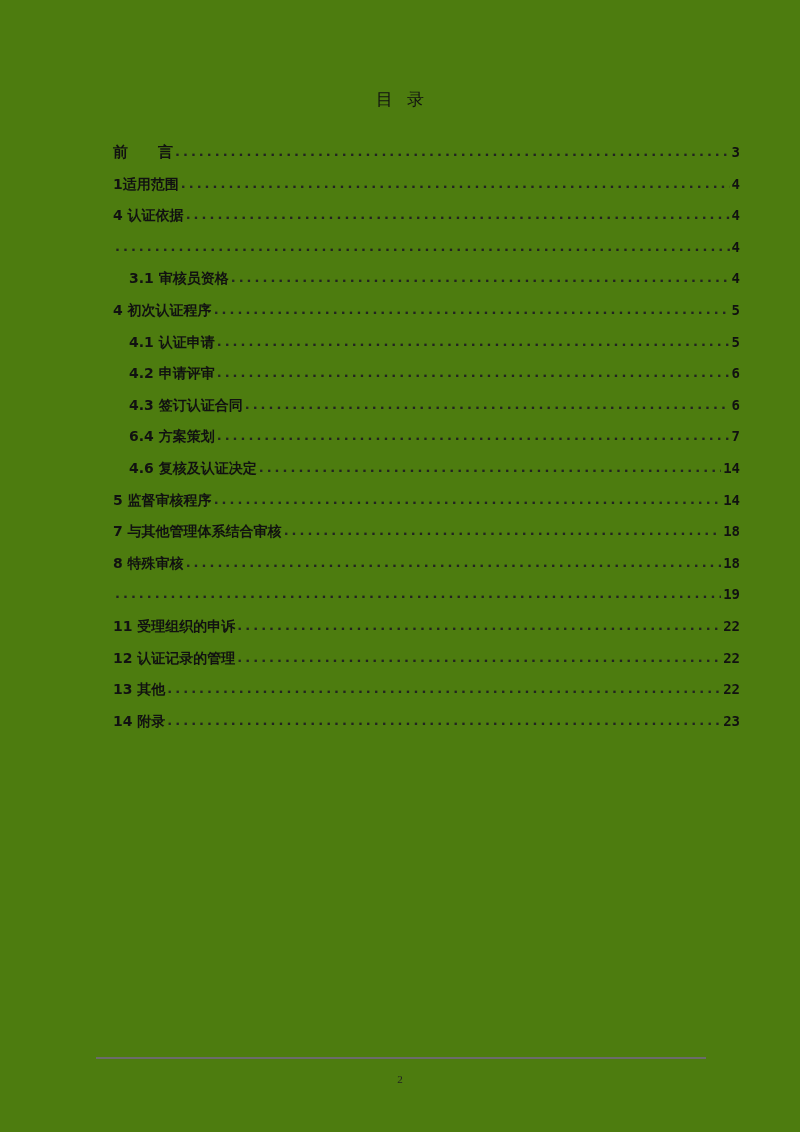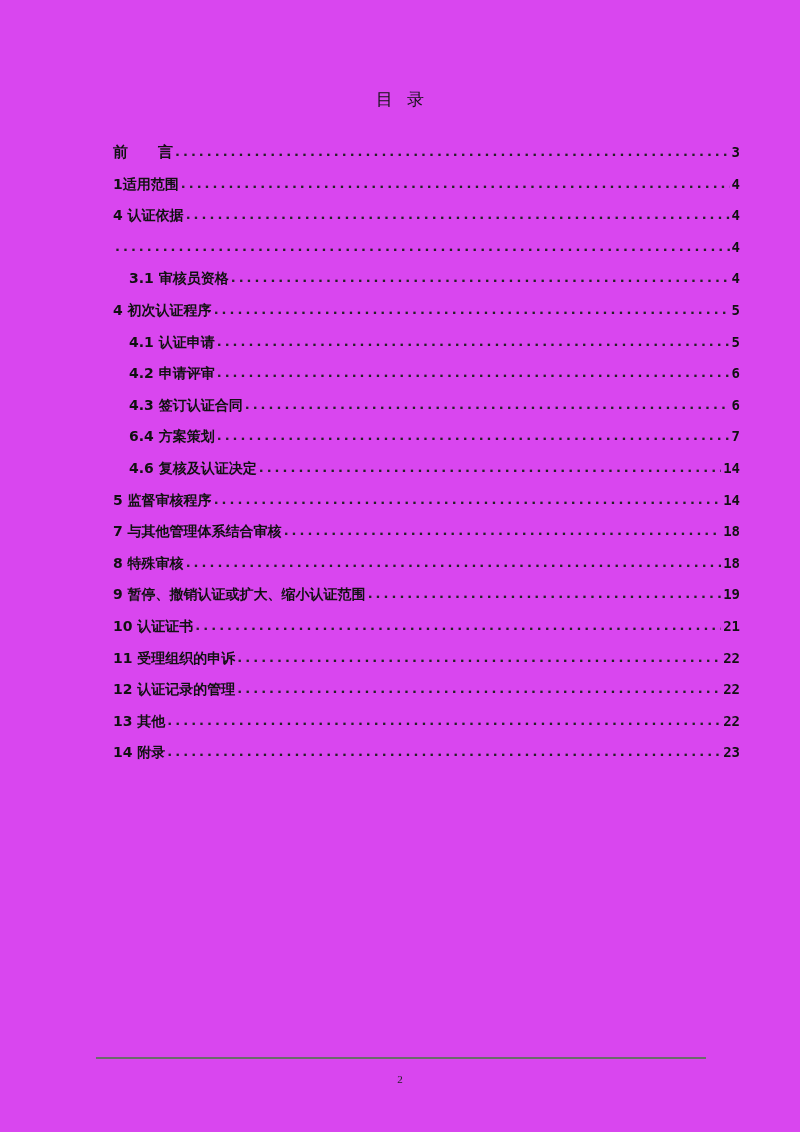--- a/index.html
+++ b/index.html
@@ -12,21 +12,21 @@
       height: 1132px;
       position: relative;
       overflow: hidden;
       font-family: "DejaVu Serif", "Liberation Serif", serif;
       color: #111111;
     }
     .page {
       position: absolute;
       left: 0; top: 0;
       width: 800px; height: 1132px;
-      background: #d946ef;
+      background: #4d7c0f;
     }
     .toc-title {
       position: absolute;
       top: 88px;
       left: 0;
       width: 800px;
       text-align: center;
       font-size: 17px;
       letter-spacing: 14px;
       text-indent: 14px;
@@ -176,28 +176,22 @@
       <span class="toc-label">7 与其他管理体系结合审核</span>
       <span class="toc-dots"></span>
       <span class="toc-page">18</span>
     </li>
     <li class="toc-row level-1">
       <span class="toc-label">8 特殊审核</span>
       <span class="toc-dots"></span>
       <span class="toc-page">18</span>
     </li>
     <li class="toc-row level-1">
-      <span class="toc-label">9 暂停、撤销认证或扩大、缩小认证范围</span>
       <span class="toc-dots"></span>
       <span class="toc-page">19</span>
-    </li>
-    <li class="toc-row level-1">
-      <span class="toc-label">10 认证证书</span>
-      <span class="toc-dots"></span>
-      <span class="toc-page">21</span>
     </li>
     <li class="toc-row level-1">
       <span class="toc-label">11 受理组织的申诉</span>
       <span class="toc-dots"></span>
       <span class="toc-page">22</span>
     </li>
     <li class="toc-row level-1">
       <span class="toc-label">12 认证记录的管理</span>
       <span class="toc-dots"></span>
       <span class="toc-page">22</span>

